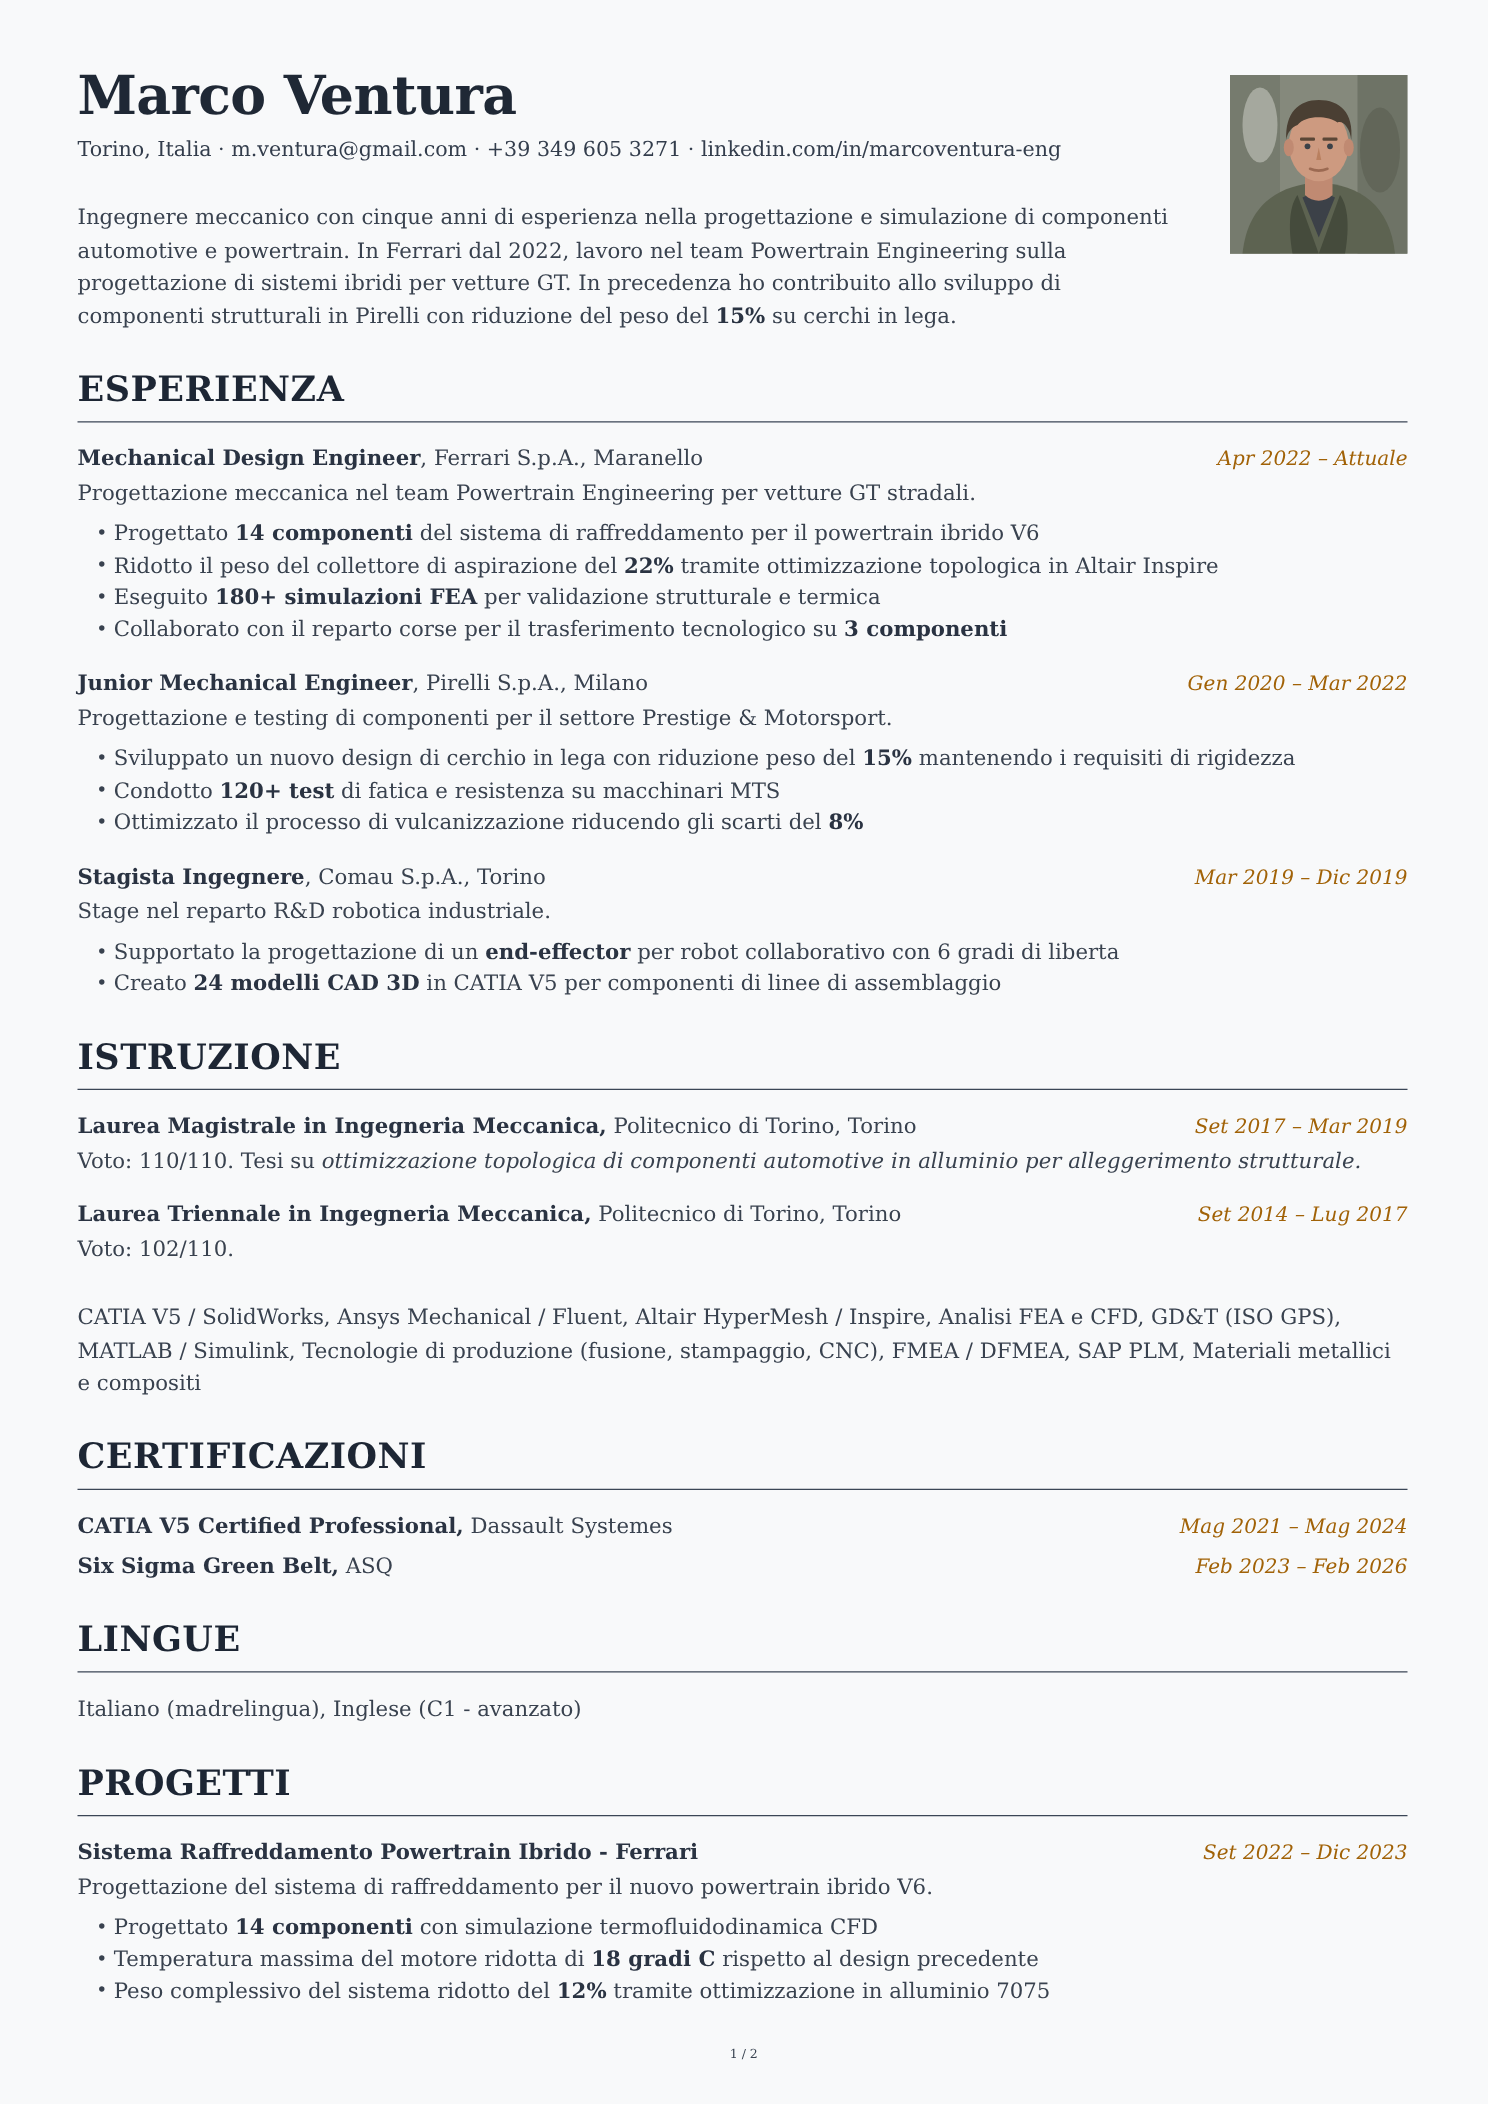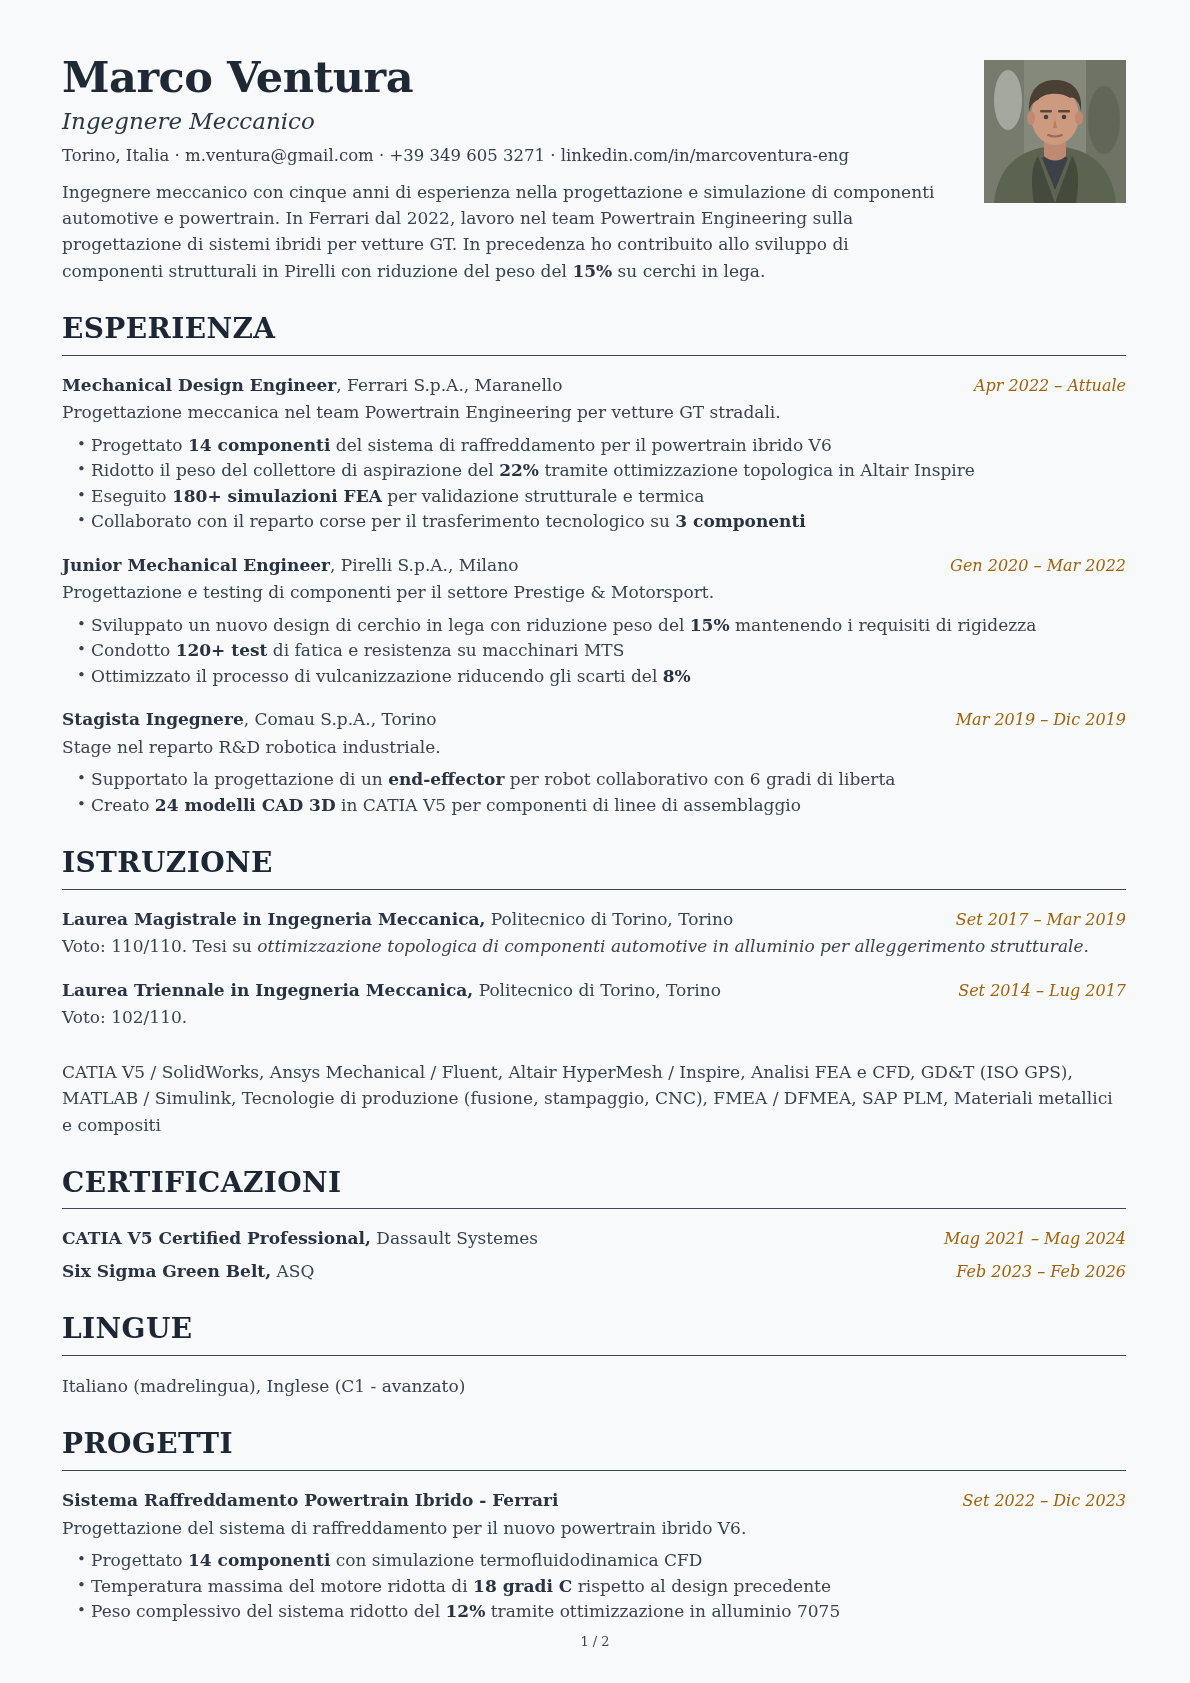--- a/index.html
+++ b/index.html
@@ -18,21 +18,21 @@
   .hdr-left { flex:1; min-width:0; padding-right:44px; }
   .name {
     font-size:43px; line-height:1.08; font-weight:700;
     color:#1f2835; letter-spacing:-0.5px;
   }
   .role {
     margin-top:8px; font-style:italic; font-size:23px;
     color:#2c3645; line-height:1.2;
   }
   .contact { margin-top:8px; font-size:16.5px; color:#333d4c; }
-  .summary { margin-top:10px; line-height:1.55; color:#39424f; }
+  .summary { margin-top:28px; line-height:1.55; color:#39424f; }
   .photo {
     width:142px; height:143px; flex:0 0 auto; margin-top:6px;
     overflow:hidden; background:#7b8073;
   }
   .photo svg { display:block; width:100%; height:100%; }
   section { margin-top:28px; }
   h2 {
     font-size:28px; font-weight:700; color:#1d2634;
     letter-spacing:0.4px; line-height:1.2;
     padding-bottom:9px; border-bottom:1.5px solid #3b4656;
@@ -50,32 +50,31 @@
     font-style:italic; font-size:16px; color:#a16207;
   }
   .entry-desc { margin-top:2px; color:#39424f; }
   .bullets { margin-top:7px; }
   .bullet { display:flex; padding-left:15px; }
   .dot { flex:0 0 14px; color:#39424f; font-size:15px; }
   .btext { flex:1; color:#39424f; }
   .para { color:#39424f; line-height:1.55; }
   .footer {
     position:absolute; left:0; right:0; bottom:32px;
-    text-align:center; font-size:13px; color:#3a4452;
+    text-align:center; font-size:10px; color:#3a4452;
   }
 </style>
 </head>
 <body>
 
 <div class="page">
 
   <div class="hdr">
     <div class="hdr-left">
       <h1 class="name">Marco Ventura</h1>
-      <div class="role">Ingegnere Meccanico</div>
       <div class="contact">Torino, Italia · m.ventura@gmail.com · +39 349 605 3271 · linkedin.com/in/marcoventura-eng</div>
       <p class="summary"><span>Ingegnere meccanico con cinque anni di esperienza nella progettazione e simulazione di componenti automotive e powertrain. In Ferrari dal 2022, lavoro nel team Powertrain Engineering sulla progettazione di sistemi ibridi per vetture GT. In precedenza ho contribuito allo sviluppo di componenti strutturali in Pirelli con riduzione del peso del </span><span class="b">15%</span><span> su cerchi in lega.</span></p>
     </div>
     <div class="photo">
       <svg viewBox="0 0 142 143" xmlns="http://www.w3.org/2000/svg">
         <rect width="142" height="143" fill="#85897c"></rect>
         <rect x="0" y="0" width="40" height="143" fill="#767b6e"></rect>
         <rect x="102" y="0" width="40" height="143" fill="#6e7366"></rect>
         <ellipse cx="24" cy="40" rx="14" ry="30" fill="#b9bcb2" opacity="0.7"></ellipse>
         <ellipse cx="120" cy="60" rx="16" ry="34" fill="#5c6154" opacity="0.7"></ellipse>

